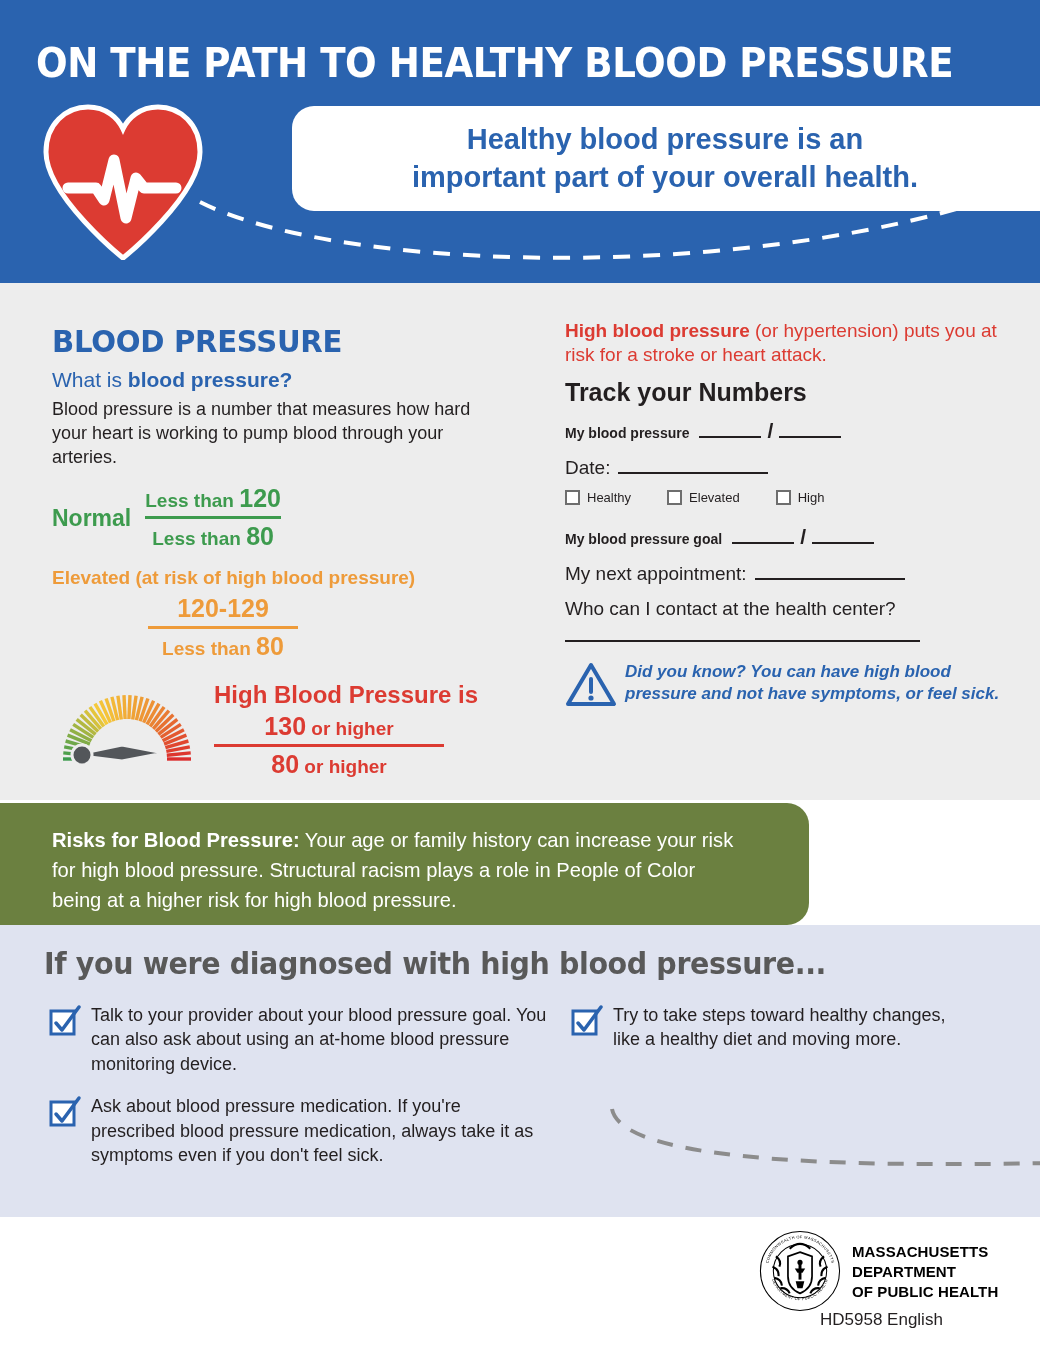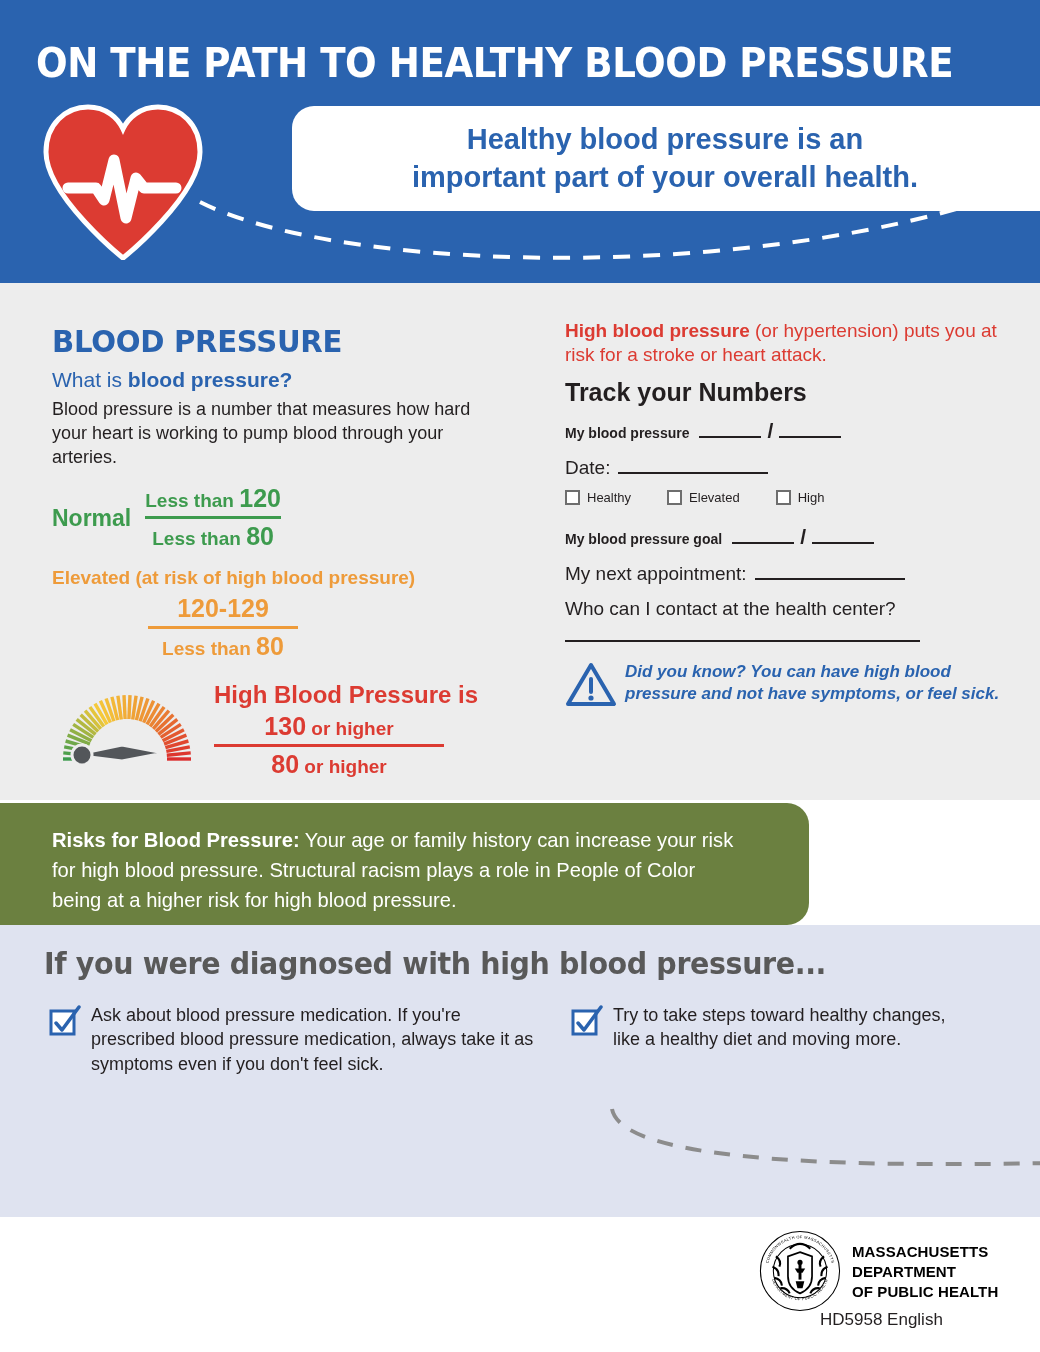--- a/index.html
+++ b/index.html
@@ -430,20 +430,27 @@
 
   <div class="lower">
     <div class="lower-title">If you were diagnosed with high blood pressure...</div>
 
     <div class="checklist-left">
       <div class="ck-item">
         <svg class="ck-mark" viewBox="0 0 34 34">
           <rect x="3" y="7" width="23" height="23" fill="#ffffff" stroke="#2A63AF" stroke-width="3"></rect>
           <polyline points="8,19 14,26 31,3" fill="none" stroke="#2A63AF" stroke-width="3.5" stroke-linecap="round" stroke-linejoin="round"></polyline>
         </svg>
+        <div class="ck-text">Talk to your provider about your blood pressure goal. You can also ask about using an at-home blood pressure monitoring device.</div>
+      </div>
+      <div class="ck-item">
+        <svg class="ck-mark" viewBox="0 0 34 34">
+          <rect x="3" y="7" width="23" height="23" fill="#ffffff" stroke="#2A63AF" stroke-width="3"></rect>
+          <polyline points="8,19 14,26 31,3" fill="none" stroke="#2A63AF" stroke-width="3.5" stroke-linecap="round" stroke-linejoin="round"></polyline>
+        </svg>
         <div class="ck-text">Ask about blood pressure medication. If you're prescribed blood pressure medication, always take it as symptoms even if you don't feel sick.</div>
       </div>
     </div>
 
     <div class="checklist-right">
       <div class="ck-item">
         <svg class="ck-mark" viewBox="0 0 34 34">
           <rect x="3" y="7" width="23" height="23" fill="#ffffff" stroke="#2A63AF" stroke-width="3"></rect>
           <polyline points="8,19 14,26 31,3" fill="none" stroke="#2A63AF" stroke-width="3.5" stroke-linecap="round" stroke-linejoin="round"></polyline>
         </svg>

